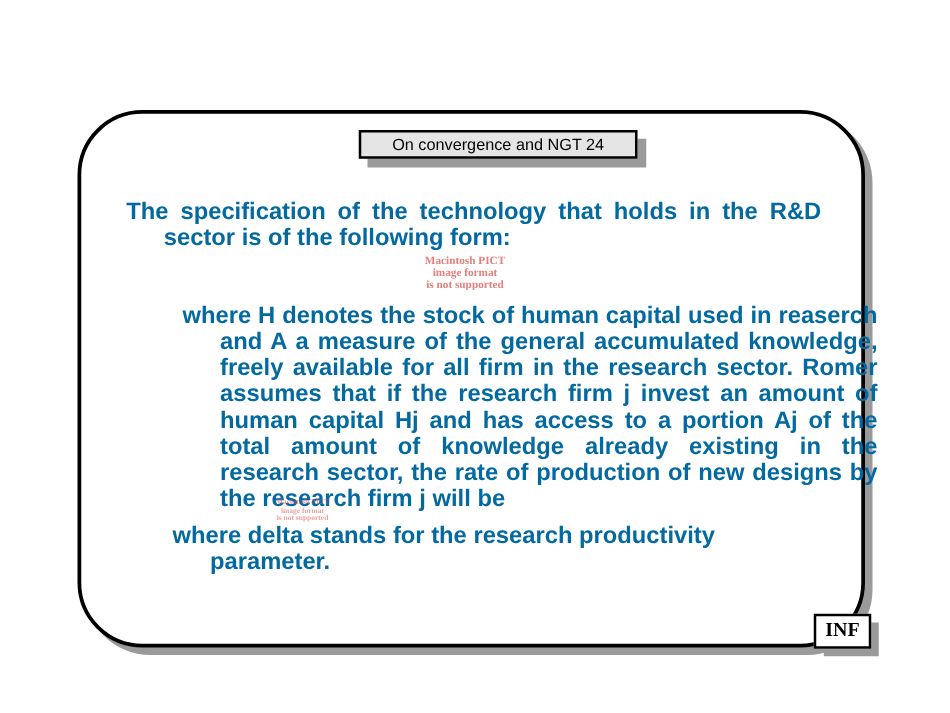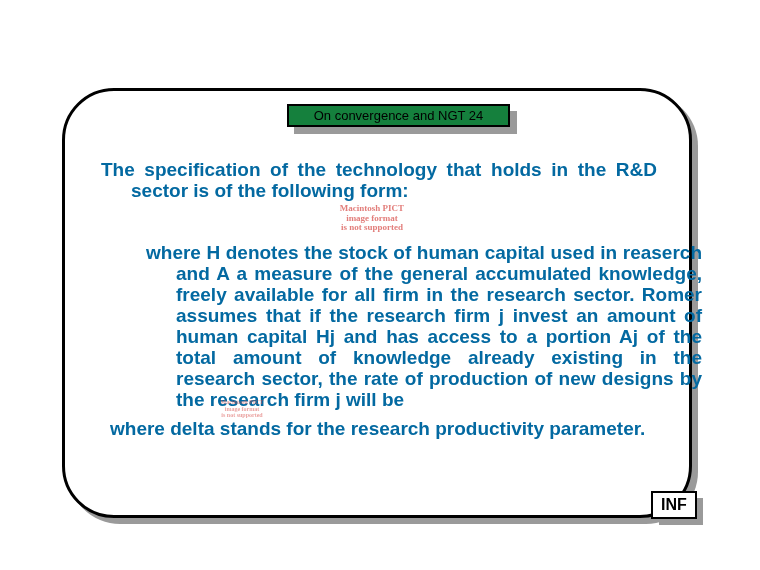--- a/index.html
+++ b/index.html
@@ -12,49 +12,49 @@
     .frame {
       position: absolute; left: 62px; top: 88px; width: 624px; height: 424px;
       border: 3px solid #000; border-radius: 52px; background: #ffffff;
     }
 
     .title-shadow {
       position: absolute; left: 294px; top: 111px; width: 223px; height: 23px; background: #9a9a9a;
     }
     .title-box {
       position: absolute; left: 287px; top: 104px; width: 219px; height: 19px;
-      border: 2px solid #000; background: #15803d;
+      border: 2px solid #000; background: #e5e5e5;
       font-size: 13px; text-align: center; line-height: 19px; color: #000;
     }
 
     .body-text {
       position: absolute; left: 101px; width: 556px;
       font-size: 19px; font-weight: bold; line-height: 21px; color: #0369a1;
     }
     .para { margin: 0; padding-left: 30px; text-indent: -30px; text-align: justify; }
-    .para.last-ragged { text-align: left; }
+    .para.last-ragged { text-align: left; margin-left: 28px; }
 
     .p1 { top: 159px; }
     .p2 { top: 242px; margin-left: 45px; }
     .p3 { top: 418px; left: 110px; }
 
     .pict {
       position: absolute; color: #d9534f; text-align: center; font-weight: bold;
       font-family: Liberation Serif, serif; opacity: 0.75;
     }
     .pict.big { left: 310px; top: 204px; width: 124px; font-size: 9px; line-height: 9.5px; }
     .pict.small { left: 202px; top: 399px; width: 80px; font-size: 6px; line-height: 6.5px; opacity: 0.55; }
 
     .inf-shadow {
       position: absolute; left: 659px; top: 498px; width: 44px; height: 27px; background: #9a9a9a;
     }
     .inf-box {
       position: absolute; left: 651px; top: 491px; width: 42px; height: 24px;
       border: 2px solid #000; background: #fff;
-      font-family: Liberation Sans, sans-serif; font-weight: bold; font-size: 16px;
+      font-family: Liberation Serif, serif; font-weight: bold; font-size: 16px;
       text-align: center; line-height: 24px; color: #000;
     }
   </style>
 </head>
 <body>
 
 <div class="frame-shadow"></div>
 <div class="frame"></div>
 
 <div class="title-shadow"></div>

